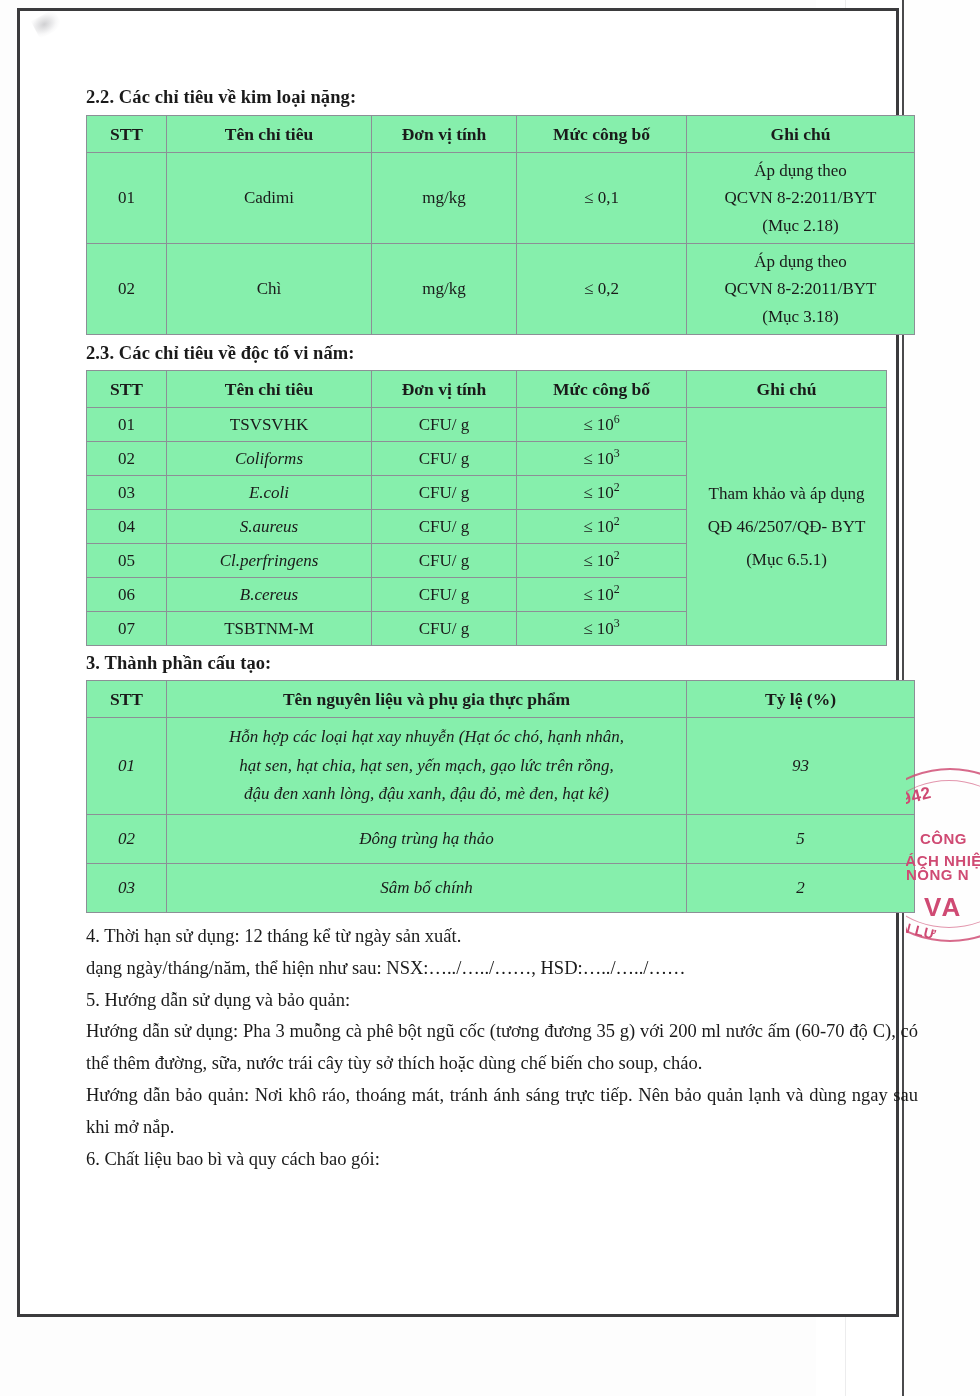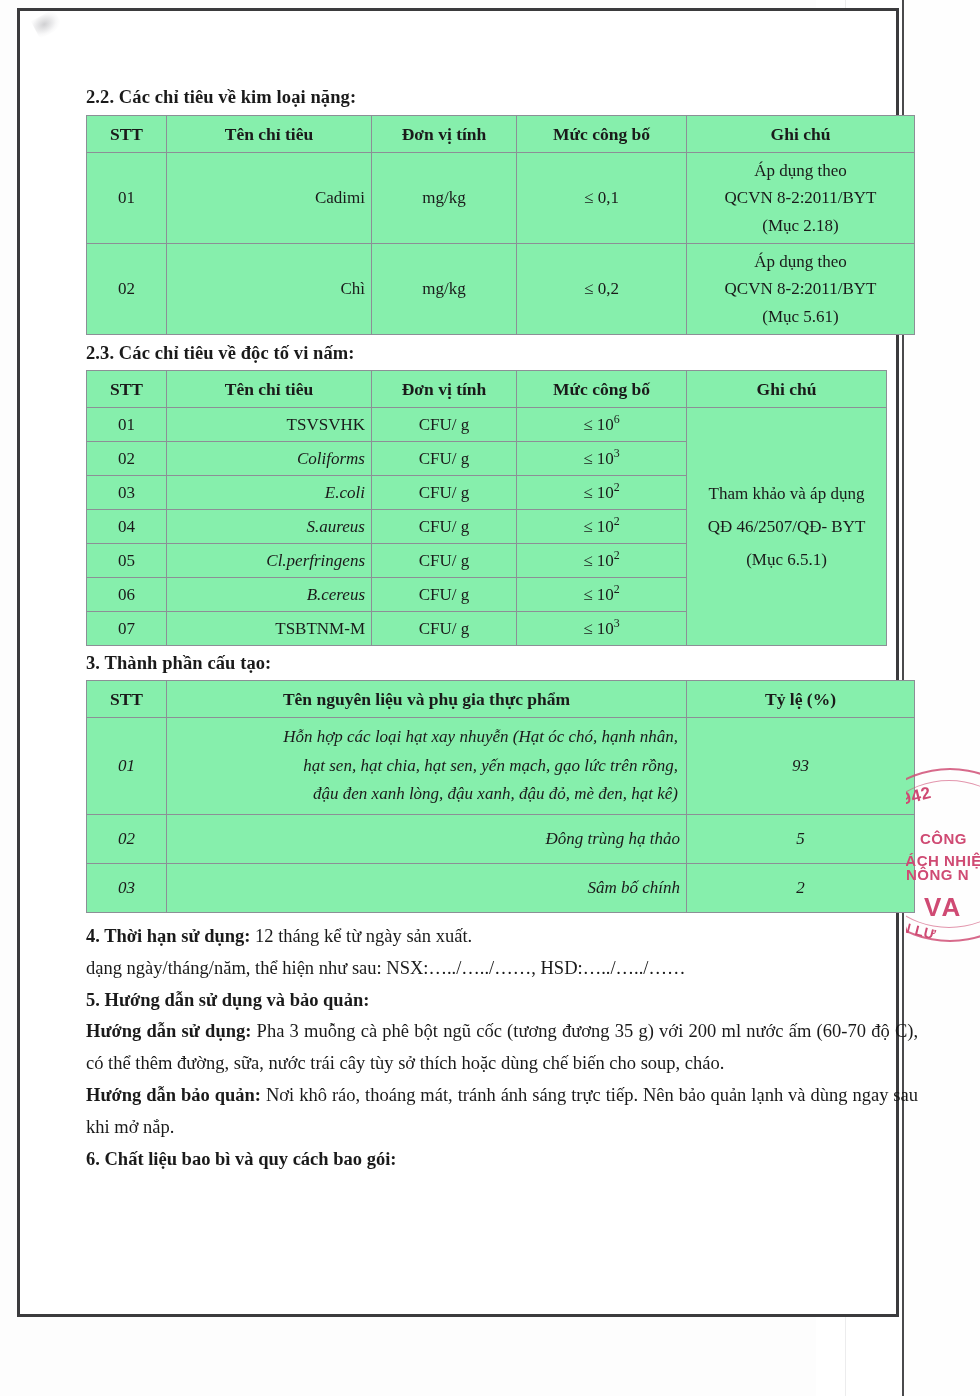--- a/index.html
+++ b/index.html
@@ -83,21 +83,21 @@
     vertical-align: middle;
     line-height: 1.5;
   }
   table.doc thead th {
     font-weight: bold;
     text-align: center;
     height: 32px;
     font-size: 17.5px;
   }
   .c { text-align: center; }
-  .l { text-align: right; }
+  .l { text-align: center; }
   .ital { font-style: italic; }
   .nowrap { white-space: nowrap; }
   sup { font-size: 0.7em; vertical-align: super; line-height: 0; }
 
   
   #tbl-heavy-metals { width: 828px; margin-bottom: 7px; }
   #tbl-heavy-metals td { height: 86px; }
   #tbl-heavy-metals .note-cell { line-height: 1.62; }
 
   
@@ -111,21 +111,21 @@
   #tbl-composition td.ingredients { line-height: 1.68; padding: 5px 8px; }
 
   
   .para {
     font-size: 18.5px;
     line-height: 1.72;
     margin: 0;
     text-align: justify;
   }
   .para.nojust { text-align: left; }
-  .para b { font-weight: bold; }
+  .para b { font-weight: normal; }
   .block { margin-bottom: 0px; }
 
   
   #stamp {
     position: absolute;
     left: 906px;
     top: 762px;
     width: 168px;
     height: 180px;
     overflow: hidden;
@@ -203,21 +203,21 @@
           </td>
         </tr>
         <tr>
           <td class="c">02</td>
           <td class="l">Chì</td>
           <td class="c">mg/kg</td>
           <td class="c">≤ 0,2</td>
           <td class="c note-cell">
             <div>Áp dụng theo</div>
             <div>QCVN 8-2:2011/BYT</div>
-            <div>(Mục 5.61)</div>
+            <div>(Mục 3.18)</div>
           </td>
         </tr>
       </tbody>
     </table>
 
     <h2 class="sec-head tight">2.3. Các chỉ tiêu về độc tố vi nấm:</h2>
 
     <table class="doc" id="tbl-micro">
       <colgroup>
         <col style="width:80px">

